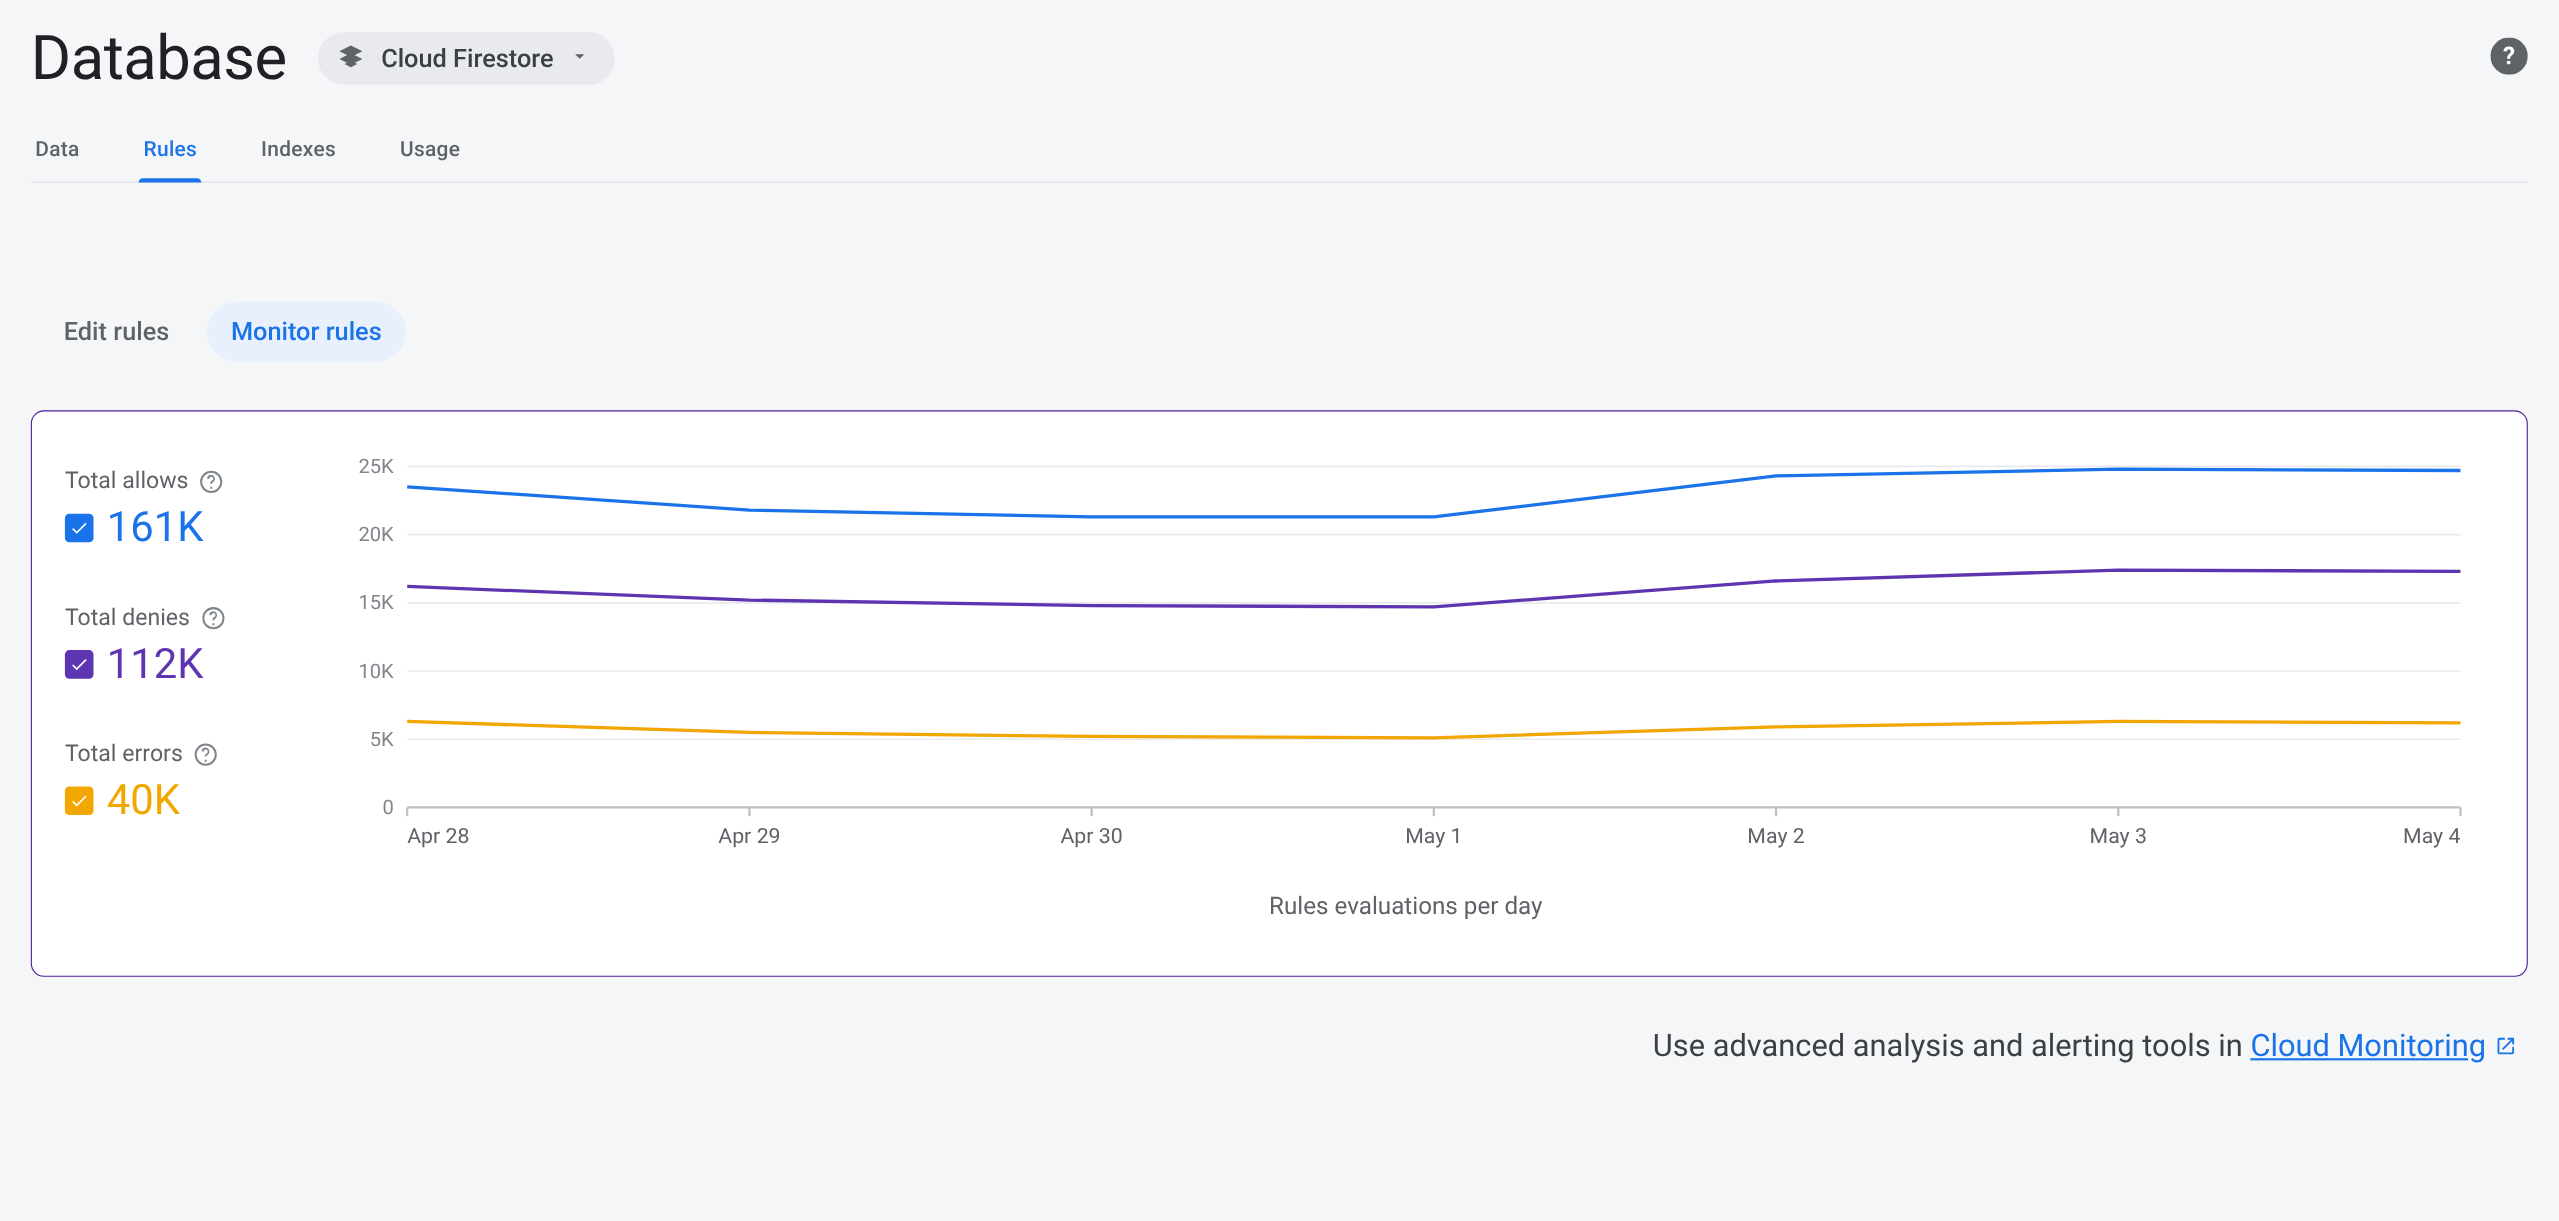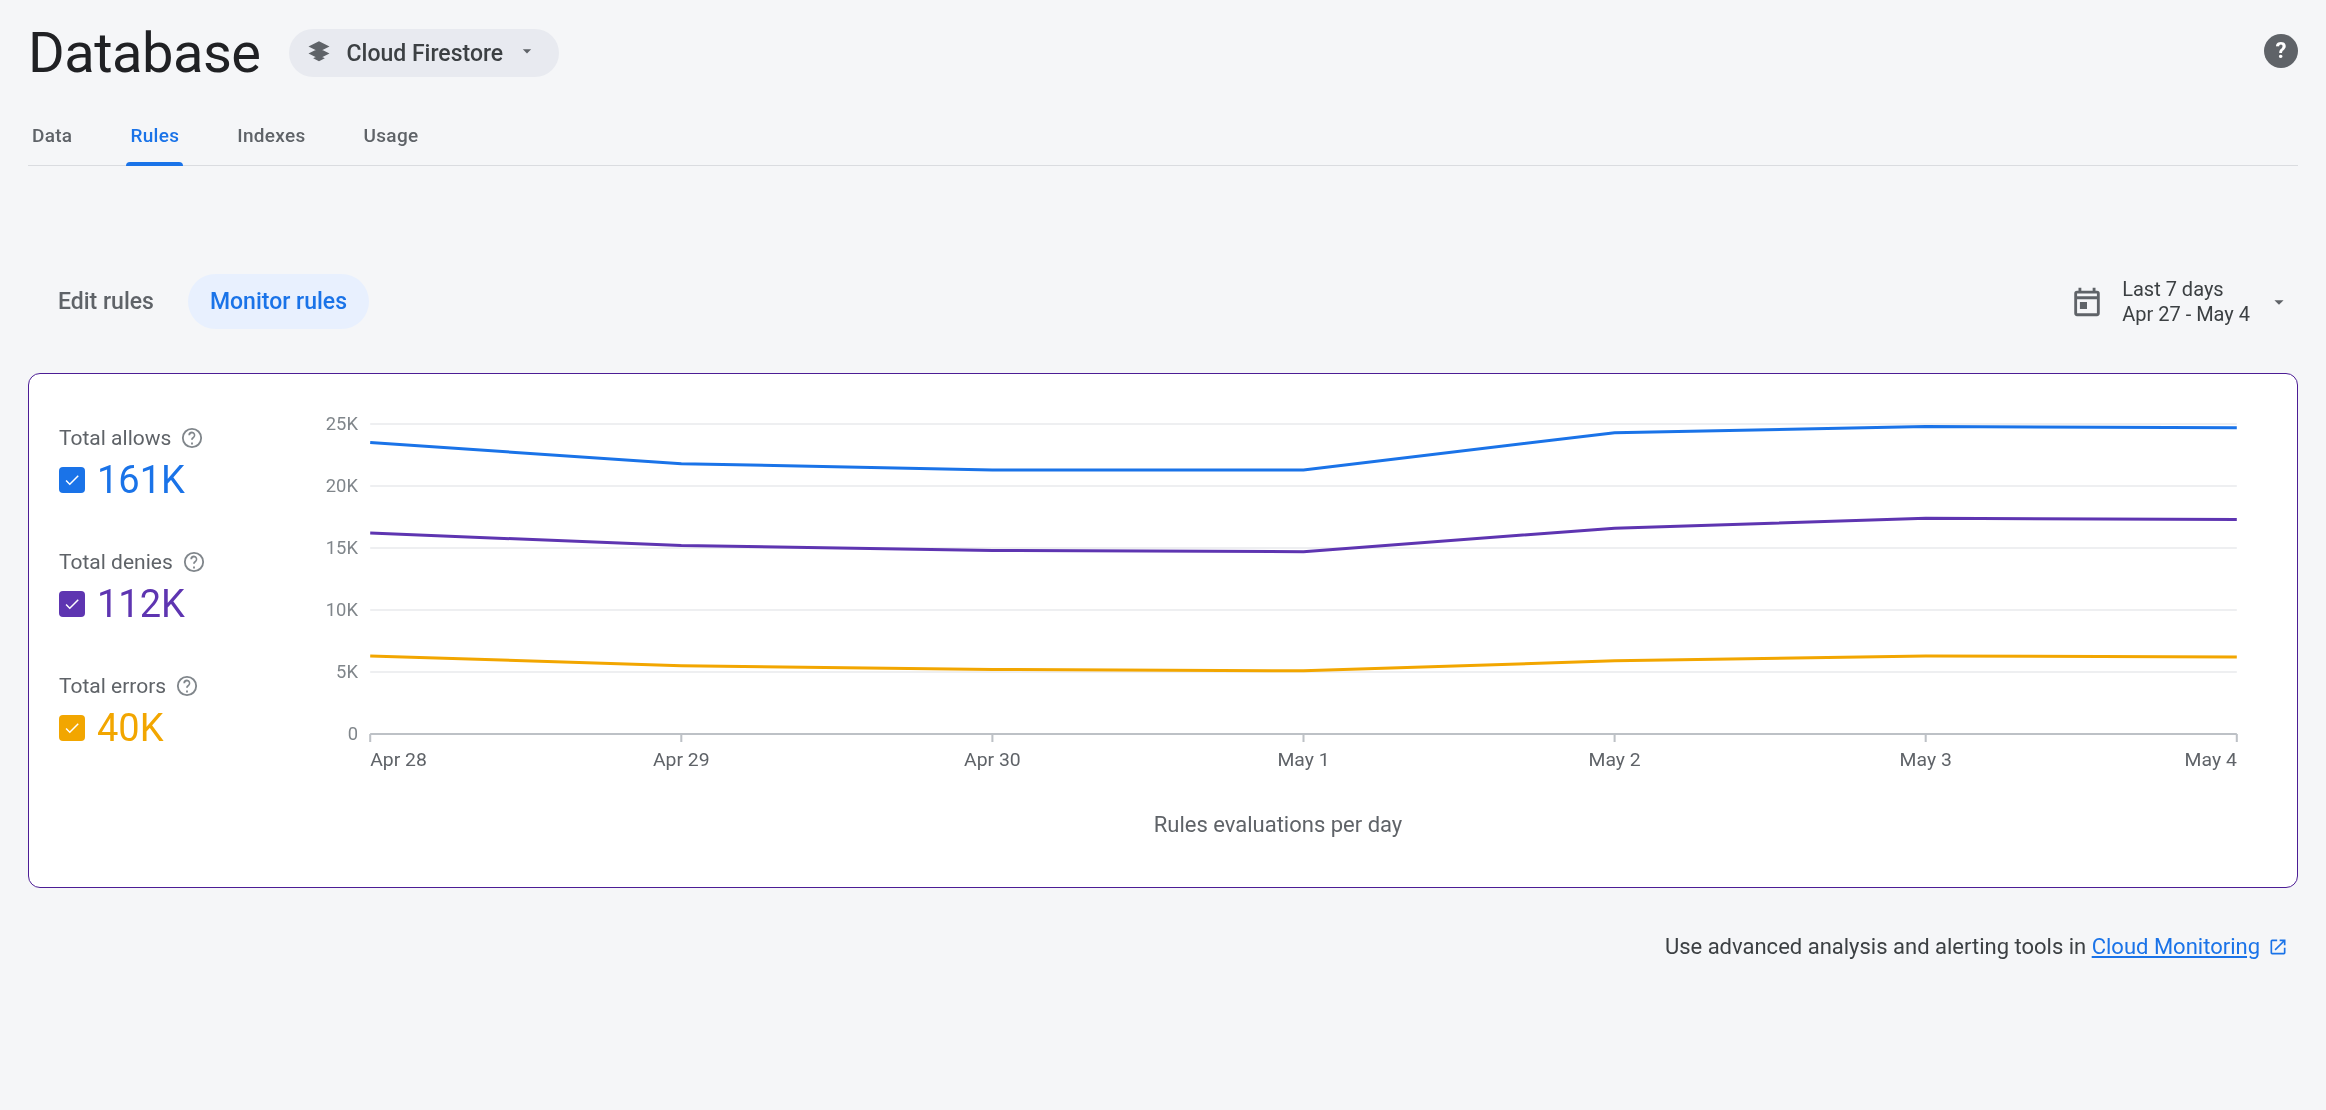--- a/index.html
+++ b/index.html
@@ -181,21 +181,21 @@
   .series-line { fill:none; stroke-width:3; }
   .chart-xlabel {
     text-align:center;
     font-size:22px;
     color:#5f6368;
     margin-top: 28px;
   }
 
   .footer-note {
     text-align:right;
-    font-size:22px;
+    font-size:28px;
     color:#3c4043;
     margin-top: 46px;
     padding-right: 10px;
   }
   .footer-link {
     color:#1a73e8;
     text-decoration: underline;
     cursor:pointer;
     display:inline-flex;
     align-items:center;
@@ -236,36 +236,20 @@
     <div class="tab active">Rules</div>
     <div class="tab">Indexes</div>
     <div class="tab">Usage</div>
   </div>
 
   <div class="subcontrols">
     <div class="subtabs">
       <div class="subtab">Edit rules</div>
       <div class="subtab active">Monitor rules</div>
     </div>
-    <div class="date-range">
-      <span class="calendar-ic">
-        <svg width="34" height="34" viewBox="0 0 24 24">
-            <path fill="currentColor" d="M19 4h-1V2h-2v2H8V2H6v2H5a2 2 0 0 0-2 2v14a2 2 0 0 0 2 2h14a2 2 0 0 0 2-2V6a2 2 0 0 0-2-2zm0 16H5V10h14v10zM5 8V6h14v2H5zm2 4h5v5H7v-5z"></path>
-          </svg>
-      </span>
-      <div class="date-range-text">
-        <div class="date-range-label">Last 7 days</div>
-        <div class="date-range-value">Apr 27 - May 4</div>
-      </div>
-      <span class="caret-ic">
-        <svg width="22" height="22" viewBox="0 0 24 24">
-            <path fill="currentColor" d="M7 10l5 5 5-5z"></path>
-          </svg>
-      </span>
-    </div>
   </div>
 
   <div class="card">
 
     <div class="legend-col">
 
       <div class="legend-item">
         <div class="legend-label-row">
           <span>Total allows</span>
           <span class="info-ic">

